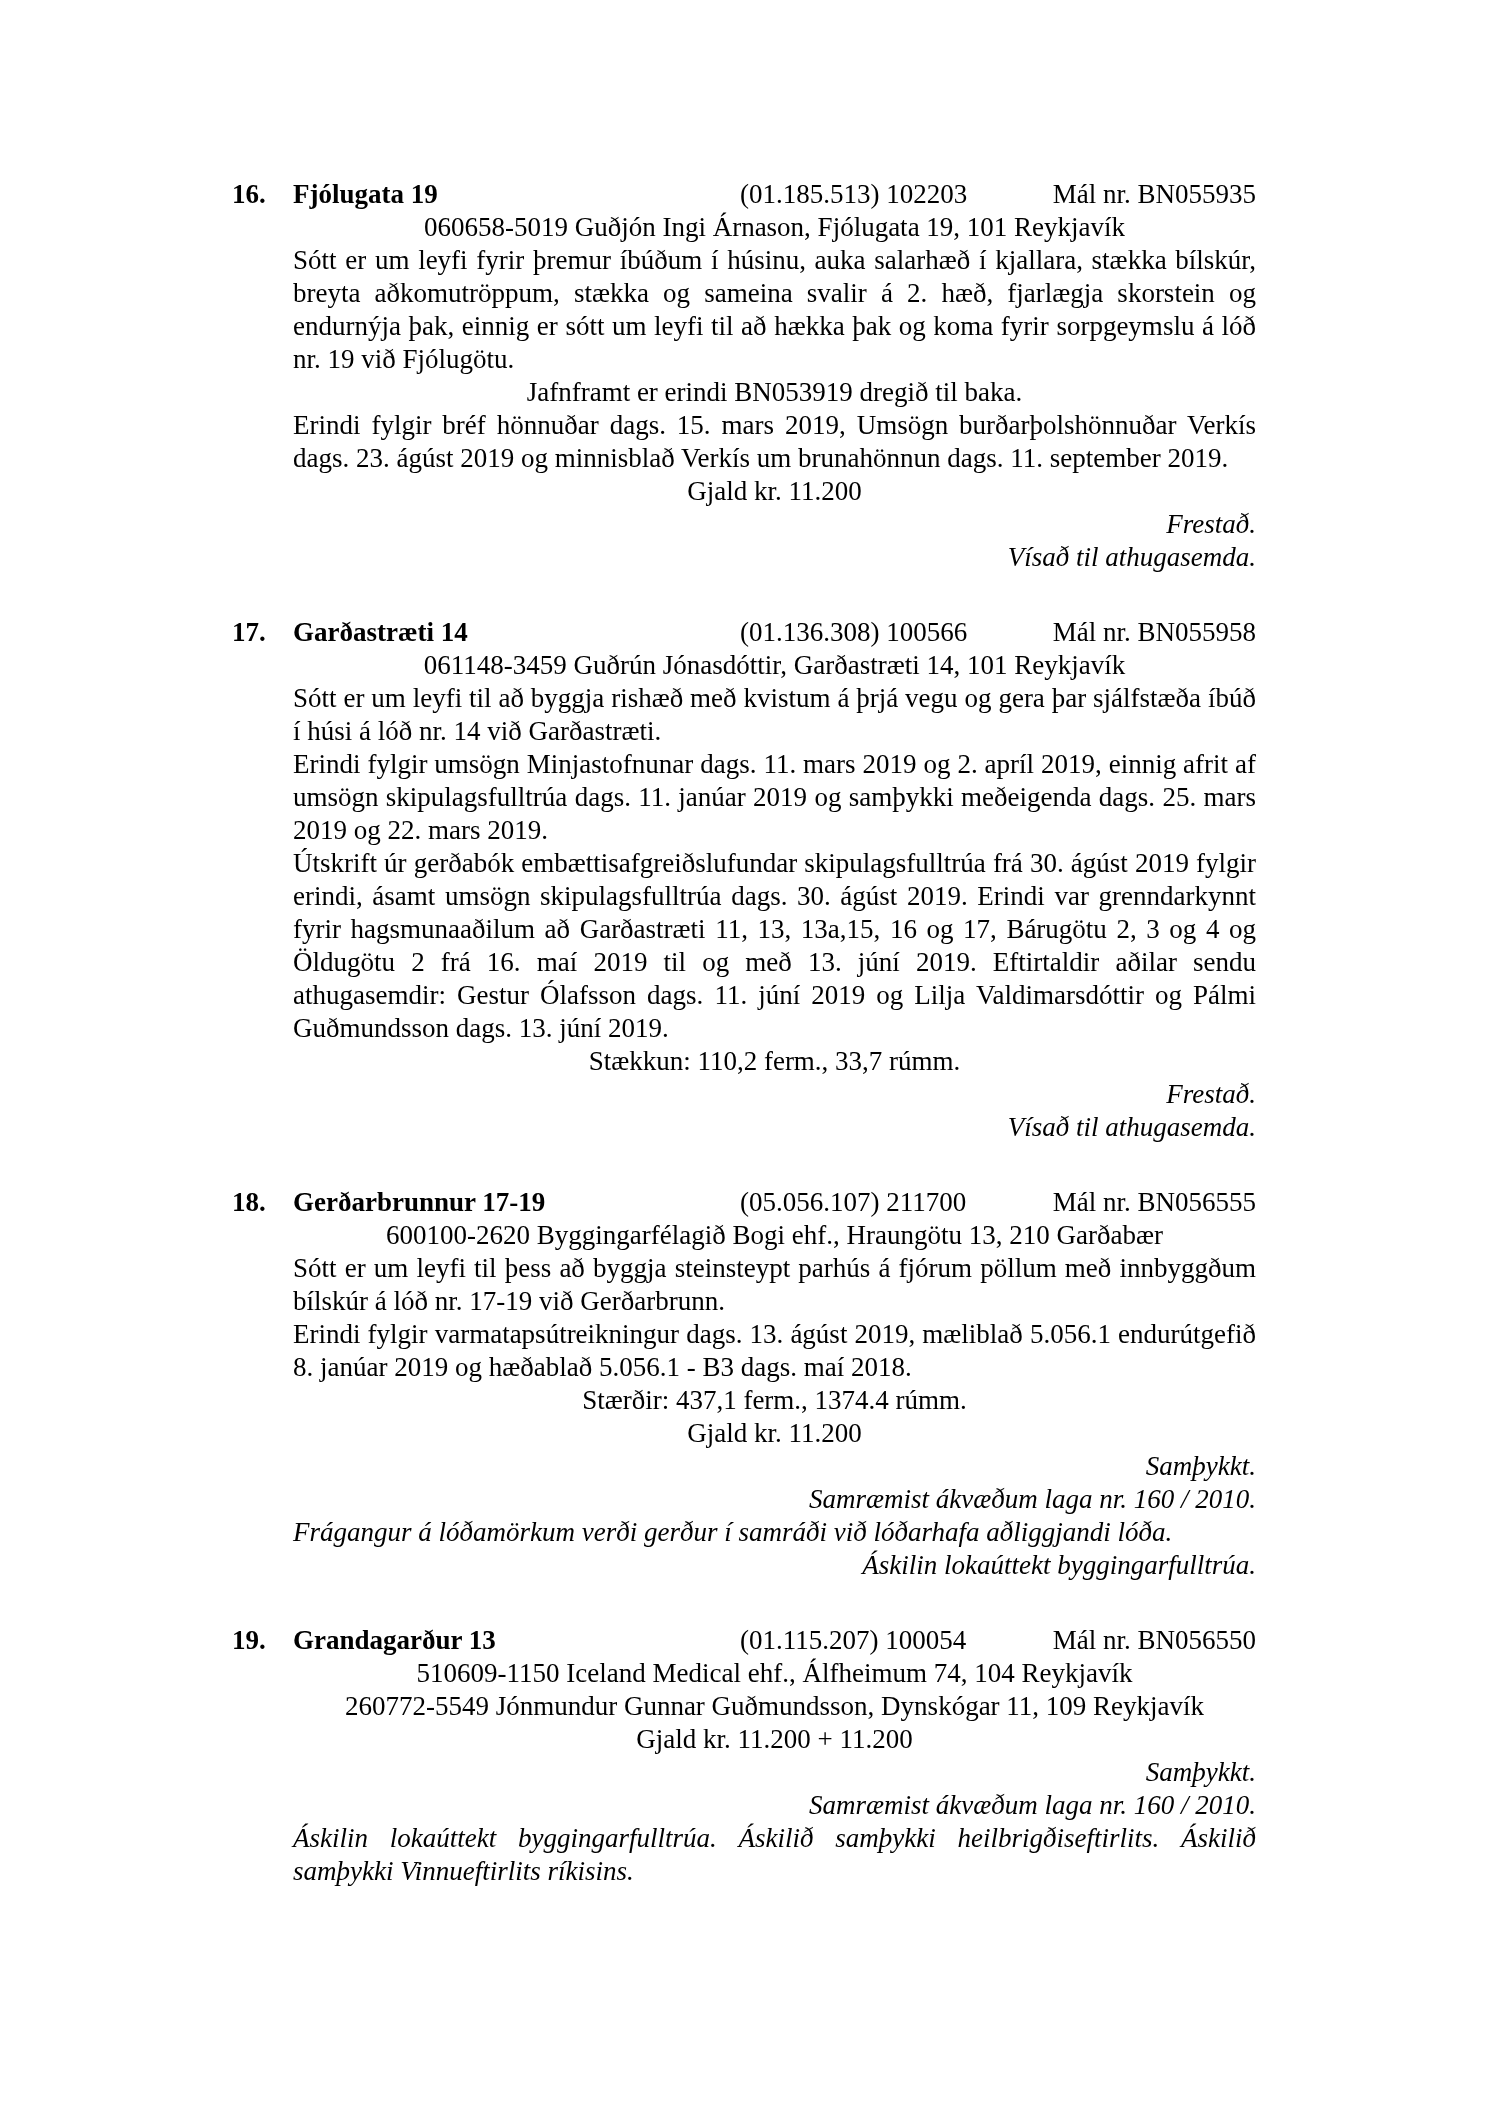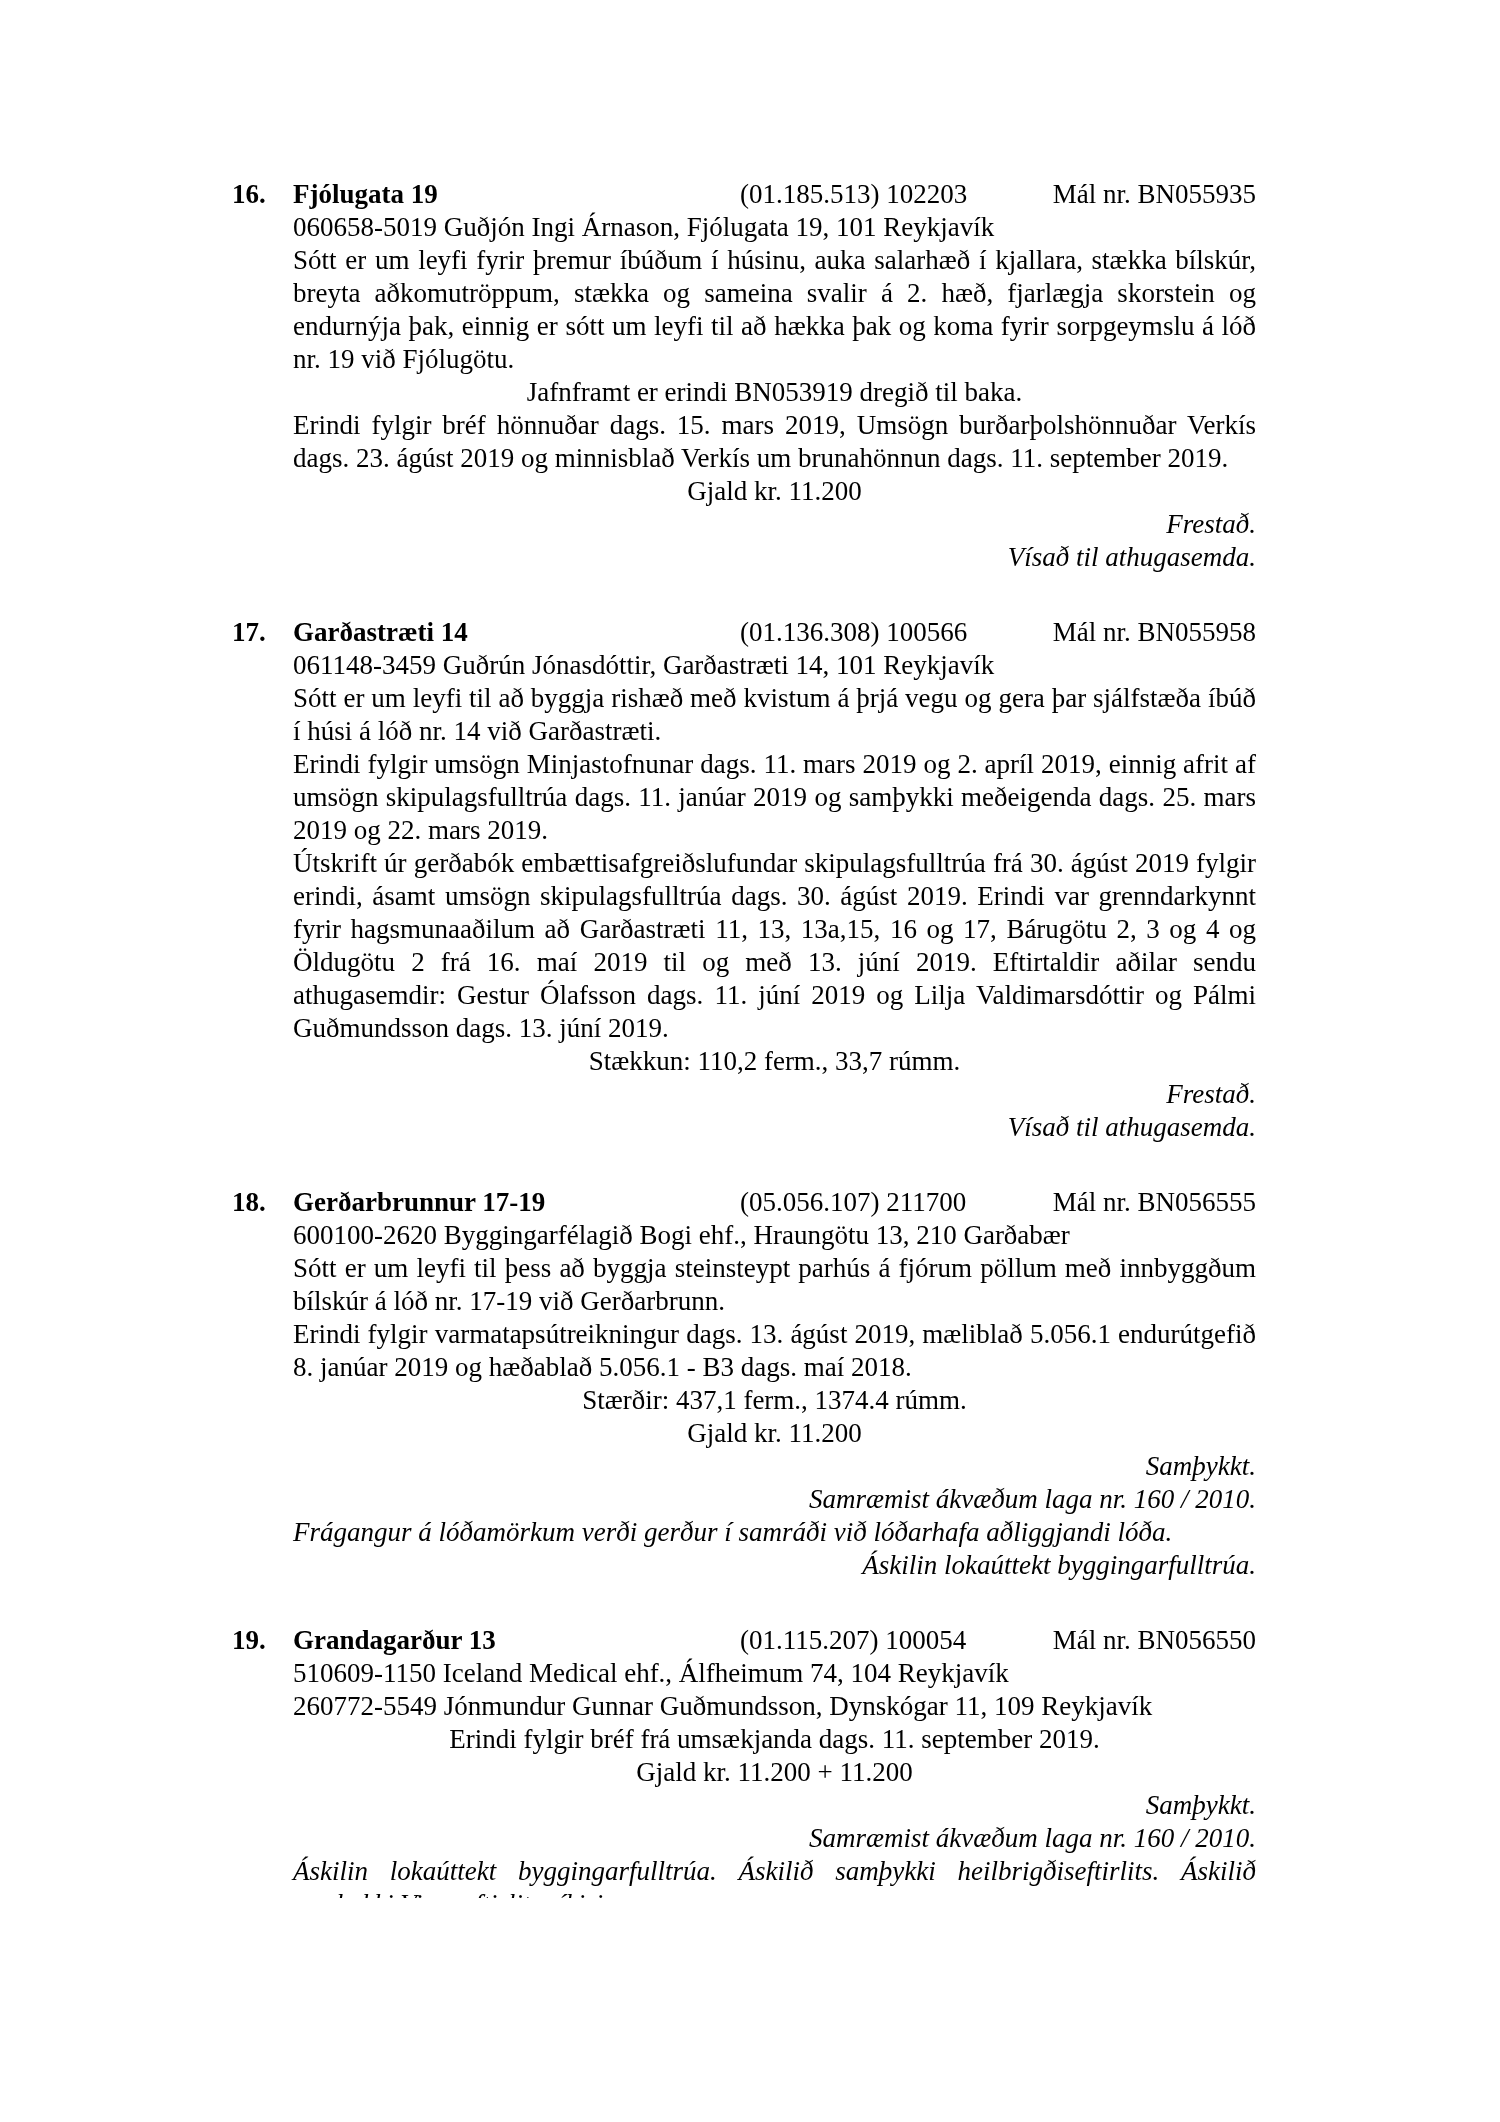--- a/index.html
+++ b/index.html
@@ -39,21 +39,21 @@
   .item-case {
     text-align: right;
     white-space: nowrap;
   }
   .item-body {
     padding-left: 61px;
   }
   .line {
     margin: 0;
   }
-  .line.owner { text-align: left; }
+  .line.owner { text-align: center; }
   .line.body { text-align: justify; }
   .line.plain { text-align: center; }
   .line.italic { font-style: italic; text-align: right; }
   .line.italic-justify { font-style: italic; text-align: justify; }
   .page-number {
     position: absolute;
     top: 1978px;
     right: 244px;
     font-size: 27px;
   }
@@ -123,21 +123,20 @@
   <div class="item">
     <div class="item-header">
       <span class="item-number">19.</span>
       <span class="item-title">Grandagarður 13</span>
       <span class="item-code">(01.115.207) 100054</span>
       <span class="item-case">Mál nr. BN056550</span>
     </div>
     <div class="item-body">
           <p class="line owner">510609-1150 Iceland Medical ehf., Álfheimum 74, 104 Reykjavík</p>
           <p class="line owner">260772-5549 Jónmundur Gunnar Guðmundsson, Dynskógar 11, 109 Reykjavík</p>
-          <p class="line plain">Erindi fylgir bréf frá umsækjanda dags. 11. september 2019.</p>
           <p class="line plain">Gjald kr. 11.200 + 11.200</p>
           <p class="line italic">Samþykkt.</p>
           <p class="line italic">Samræmist ákvæðum laga nr. 160 / 2010.</p>
           <p class="line italic-justify">Áskilin lokaúttekt byggingarfulltrúa. Áskilið samþykki heilbrigðiseftirlits. Áskilið samþykki Vinnueftirlits ríkisins.</p>
         </div>
   </div>
 </div>
 
   <div class="page-number">5</div>
 </div>

